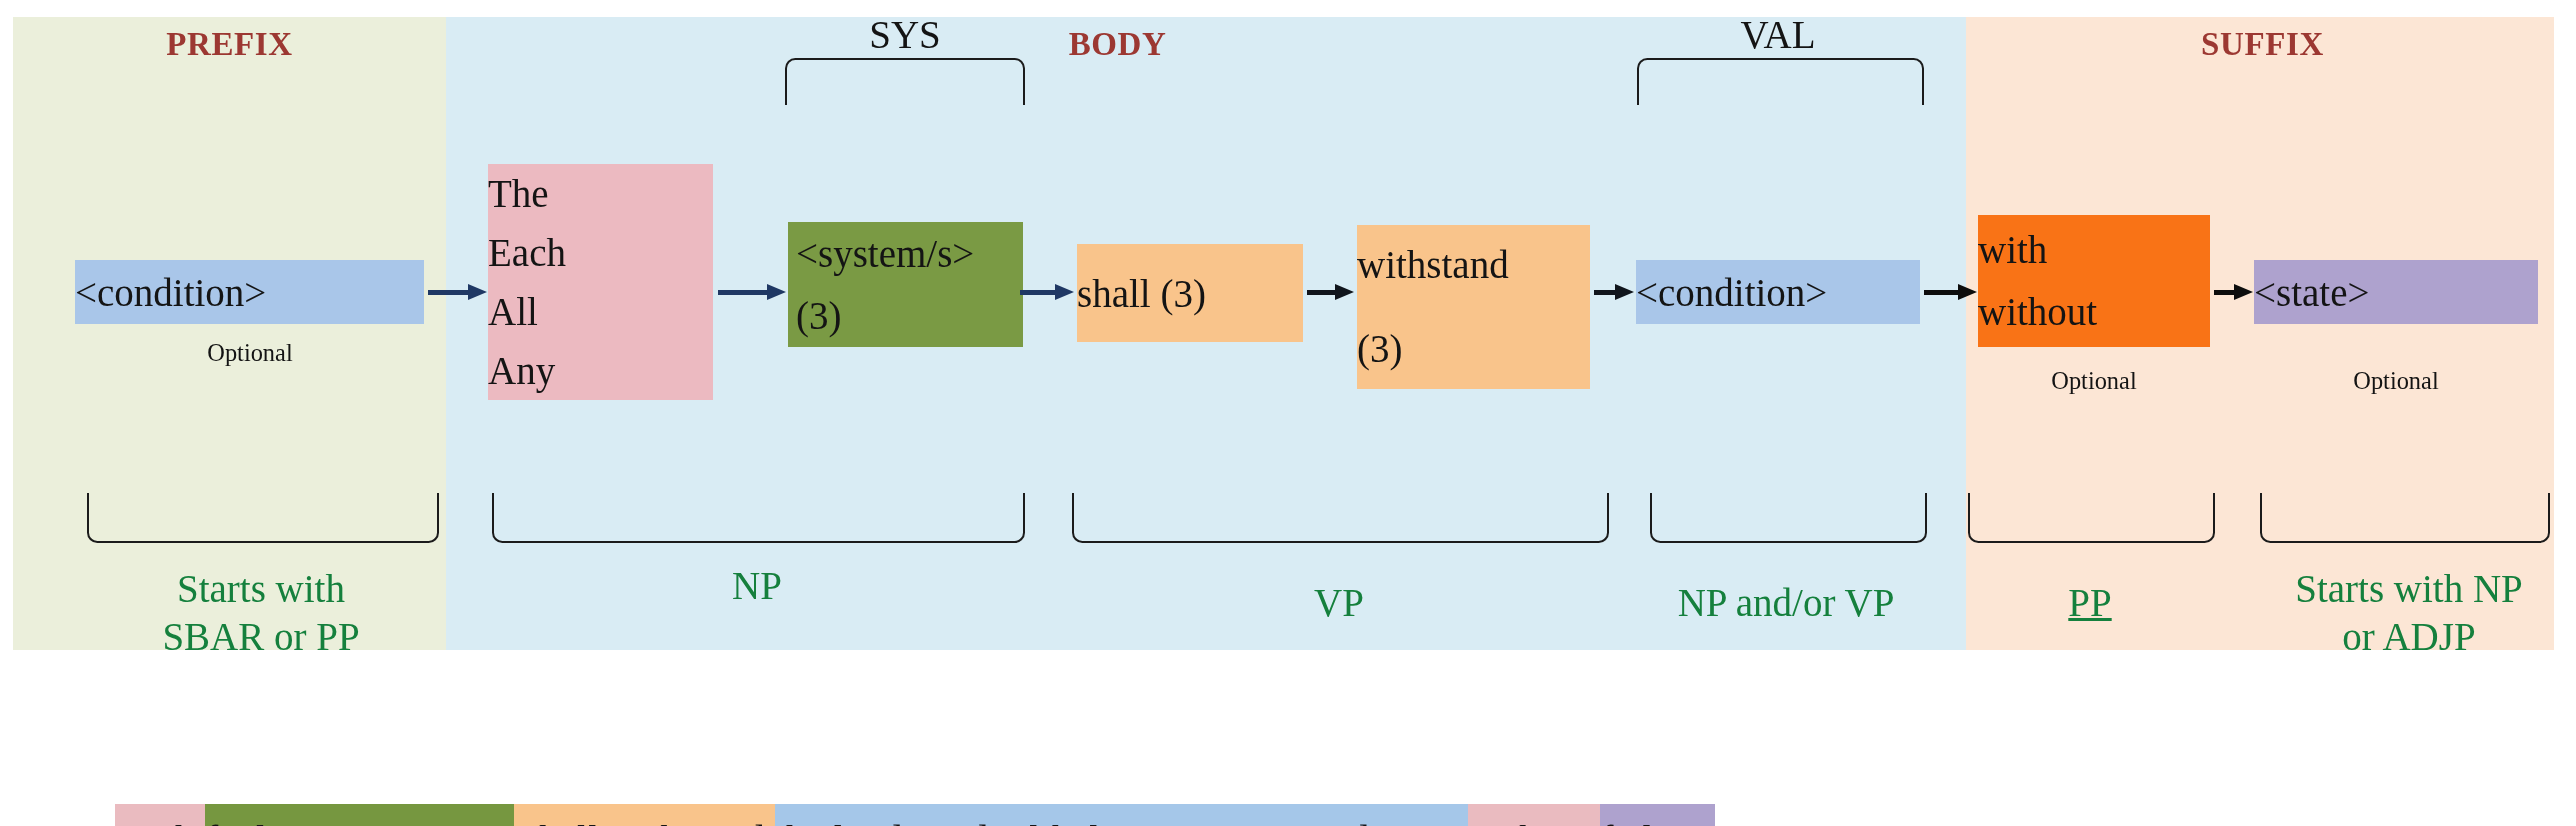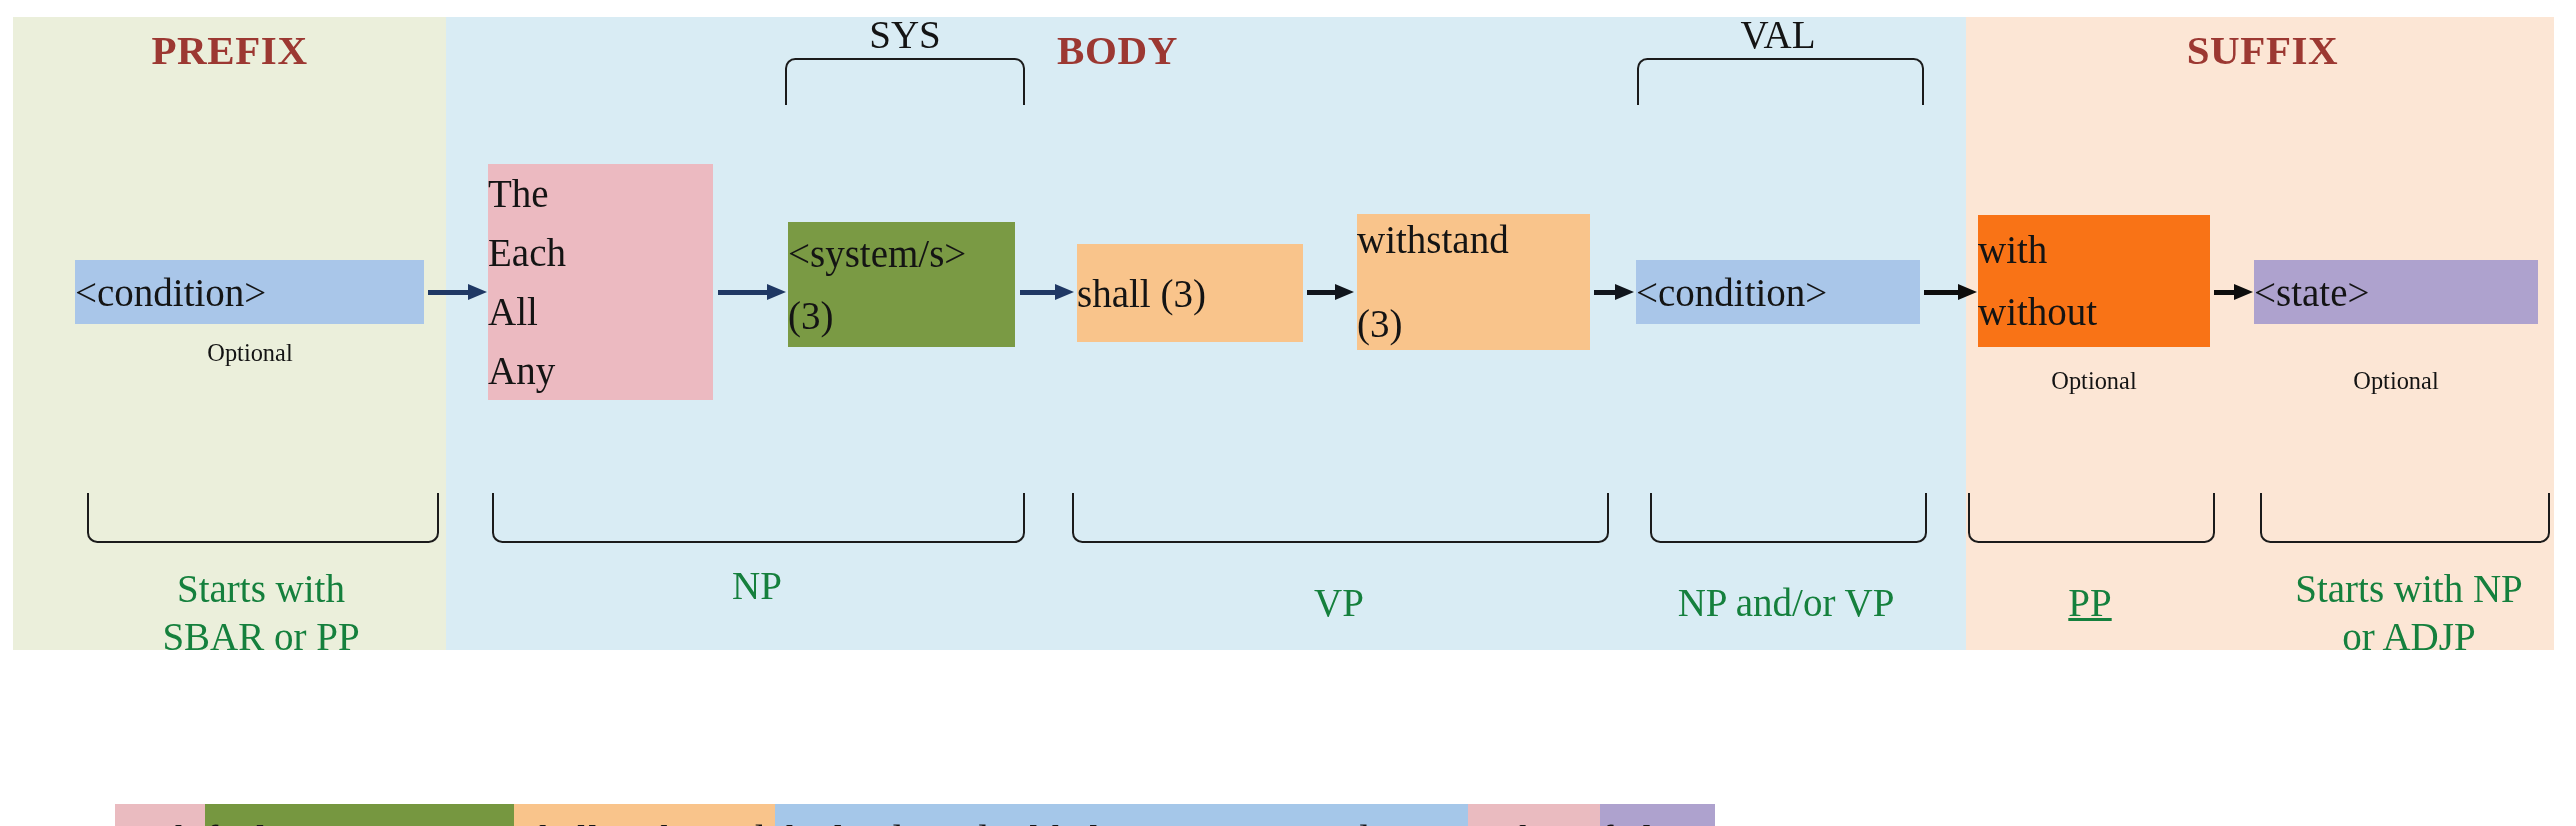--- a/index.html
+++ b/index.html
@@ -11,21 +11,21 @@
     color:#141414;
     overflow:hidden;
   }
   .section{position:absolute;top:16.7px;height:633px;}
   .sec-prefix{left:13px;width:433px;background:#ebefdb;}
   .sec-middle{left:446px;width:1520px;background:#d9ecf4;}
   .sec-suffix{left:1966px;width:588px;background:#fce6d5;}
 
   .heading{
     position:absolute;top:26px;width:257px;
-    text-align:center;font-size:41px;font-weight:bold;
+    text-align:center;font-size:33px;font-weight:bold;
     color:#9c3832;letter-spacing:0.6px;
   }
   .toplabel{
     position:absolute;top:11.6px;width:154px;
     text-align:center;font-size:39px;color:#141414;
   }
   .bracket-top{
     position:absolute;top:58px;height:45px;
     border:2.6px solid #1b1b1b;border-bottom:none;
     border-radius:10.3px 10.3px 0 0;
@@ -41,21 +41,21 @@
   }
   .box{
     position:absolute;display:flex;flex-direction:column;
     align-items:flex-start;justify-content:center;
     font-size:39px;text-align:center;color:#141414;
   }
   .box .ln{display:block;}
   .bx-blue{background:#a9c6e9;}
   .bx-pink{background:#ecbac1;}
   .bx-dustypink{background:#f97316;}
-  .bx-green{background:#7a9a44;}
+  .bx-green{background:#7a9a44;padding-left:8px;}
   .bx-orange{background:#f9c48b;}
   .bx-purple{background:#aea2ce;}
   .pink-lines{line-height:59px;}
   .two-lines{line-height:62px;}
   .optional{
     position:absolute;width:128px;text-align:center;
     font-size:24.4px;color:#141414;
   }
   .arrow{
     position:absolute;top:290px;height:4.5px;
@@ -111,21 +111,21 @@
 
   <div class="box bx-green two-lines" style="left:788px;top:222px;width:227px;height:125px;">
     <span class="ln">&lt;system/s&gt;</span>
     <span class="ln">(3)</span>
   </div>
 
   <div class="box bx-orange" style="left:1077px;top:244px;width:226px;height:98px;">
     <span class="ln">shall (3)</span>
   </div>
 
-  <div class="box bx-orange two-lines" style="left:1357px;top:214px;width:233px;height:136px;gap:22px;">
+  <div class="box bx-orange two-lines" style="left:1357px;top:225px;width:233px;height:164px;gap:22px;">
     <span class="ln">withstand</span>
     <span class="ln">(3)</span>
   </div>
 
   <div class="box bx-blue" style="left:1636px;top:260px;width:284px;height:64px;">
     <span class="ln">&lt;condition&gt;</span>
   </div>
 
   <div class="box bx-dustypink two-lines" style="left:1978px;top:215px;width:232px;height:132px;">
     <span class="ln">with</span>

